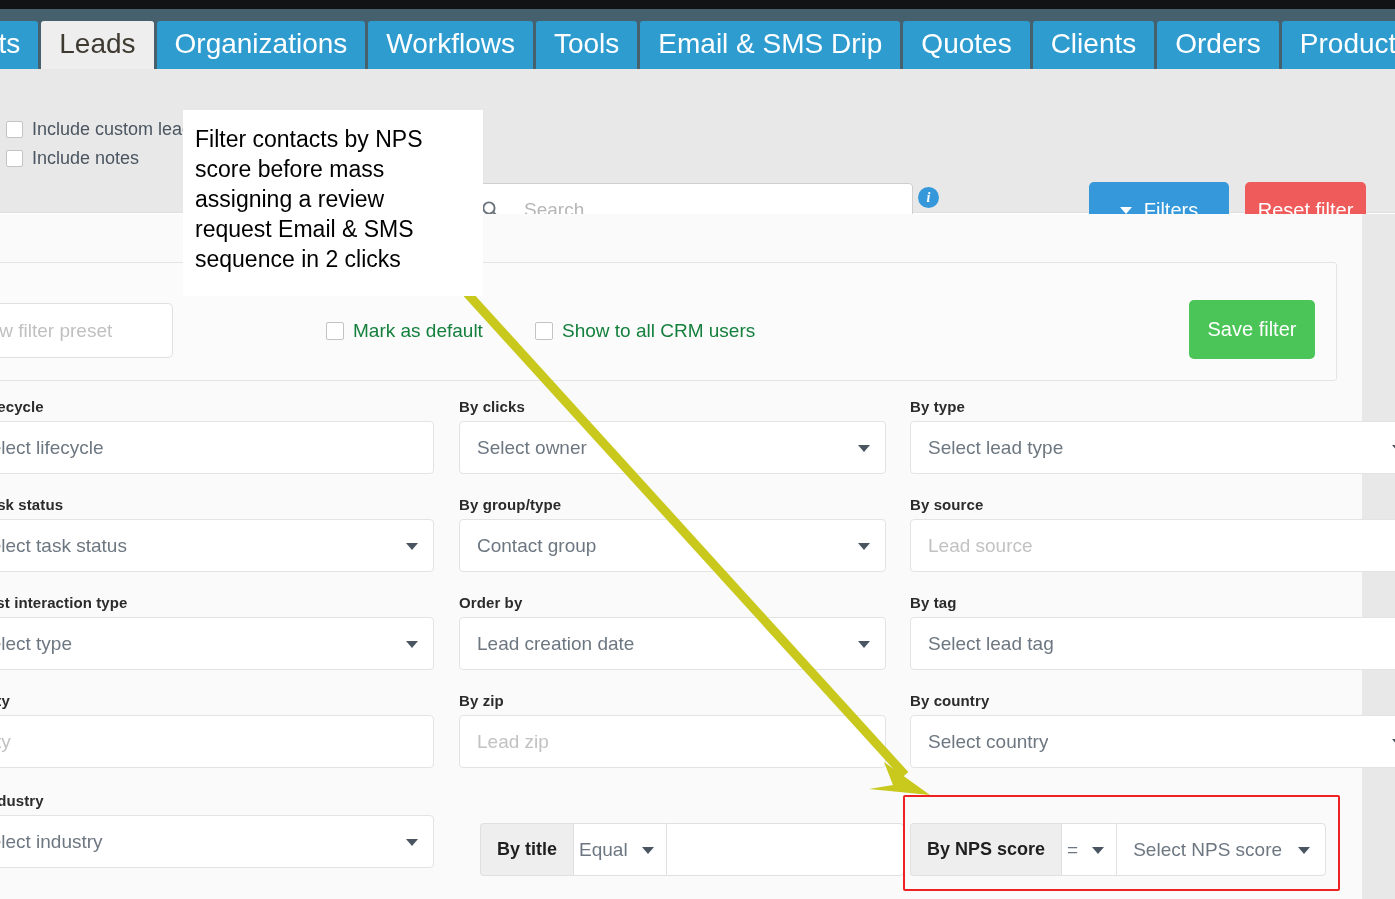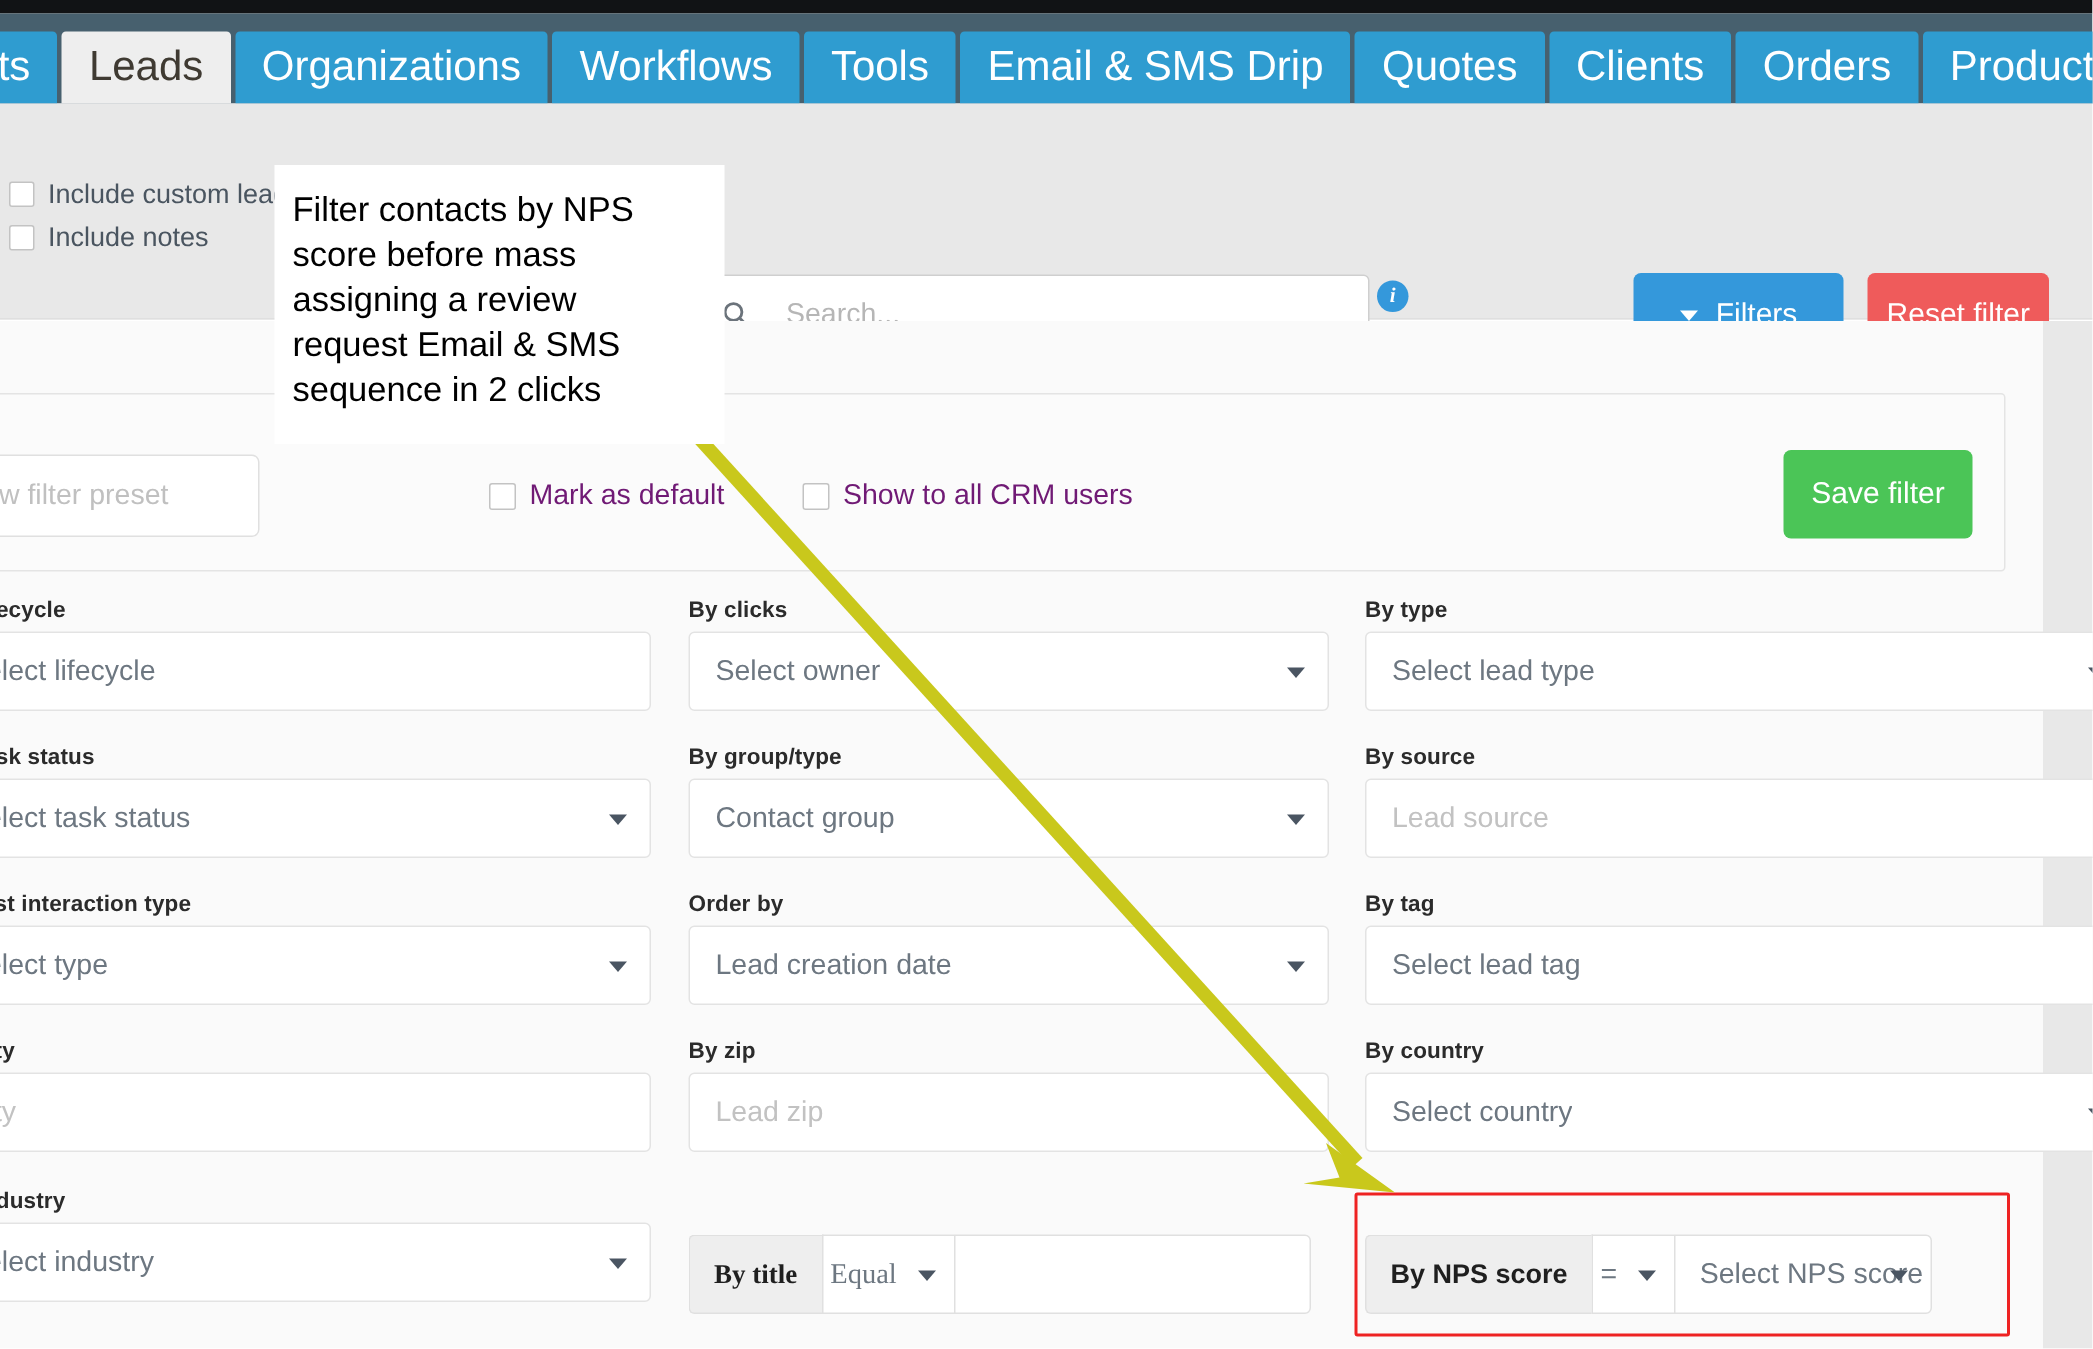--- a/index.html
+++ b/index.html
@@ -111,21 +111,21 @@
     position:absolute; left:-40px; top:303px; width:213px; height:55px;
     background:#ffffff; border:1px solid #e0e0e0; border-radius:5px;
     padding-left:14px; font-size:19px; color:#333; outline:none;
     font-family:"Liberation Sans", sans-serif;
   }
   .preset-input::placeholder { color:#c0c0c0; }
   .preset-chk {
     position:absolute; display:flex; align-items:center; height:24px;
   }
   .preset-chk .chkbox { width:18px; height:18px; margin-right:9px; }
-  .preset-chk .lbl { font-size:19px; color:#701a75; white-space:nowrap;text-align:right; }
+  .preset-chk .lbl { font-size:19px; color:#15803d; white-space:nowrap;text-align:right; }
   .btn-save {
     position:absolute; left:1189px; top:300px; width:126px; height:59px;
     background:#4bc557; border:0; border-radius:5px;
     color:#ffffff; font-size:20px; cursor:pointer;
     font-family:"Liberation Sans", sans-serif;
   }
 
   
   .grid { position:absolute; left:0; top:398px; width:1362px; }
   .frow { position:relative; height:98px; }
@@ -369,38 +369,38 @@
   <div class="bottomrow">
 
     <div class="fcell col1" style="top:0;">
       <span class="flabel">By industry</span>
       <div class="fctrl">
         <span class="txt">Select industry</span>
         <span class="fcaret"></span>
       </div>
     </div>
 
-    <div class="igroup" style="left:459px; top:31px;font-family:Liberation Serif, serif;">
+    <div class="igroup" style="left:480px; top:31px;">
       <div class="iaddon">By title</div>
       <div class="iselect">
         <span>Equal</span>
         <span class="fcaret"></span>
       </div>
       <div class="itext" style="width:238px;">
         <span></span>
       </div>
     </div>
 
     <div class="igroup" style="left:910px; top:31px;">
       <div class="iaddon">By NPS score</div>
       <div class="iselect">
         <span>=</span>
         <span class="fcaret"></span>
       </div>
-      <div class="itext lastsel" style="width:172px;">
+      <div class="itext lastsel" style="width:210px;">
         <span>Select NPS score</span>
         <span class="fcaret"></span>
       </div>
     </div>
   </div>
 
   <div class="nps-highlight"></div>
 
   <svg class="arrow-svg" viewBox="0 0 1395 899">
     <line x1="455" y1="280" x2="905" y2="775" stroke="#c9c81c" stroke-width="9" stroke-linecap="butt"></line>

